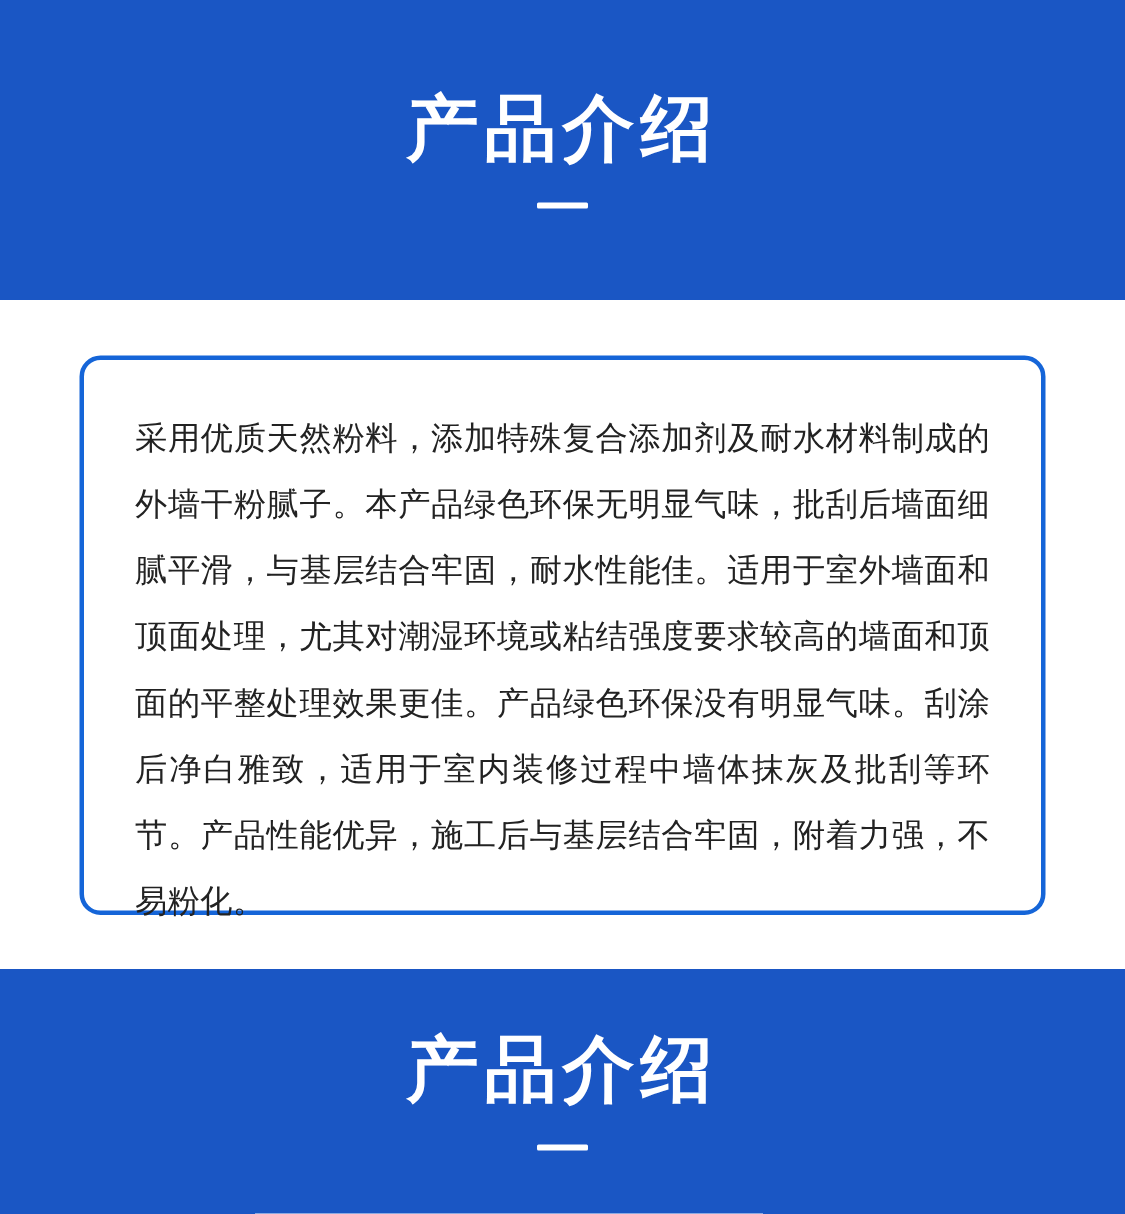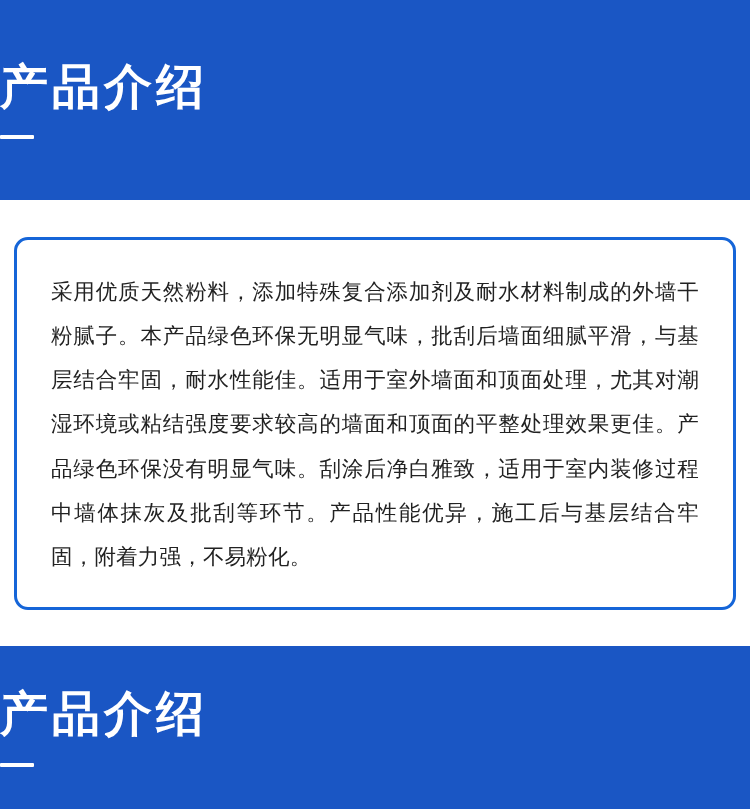--- a/index.html
+++ b/index.html
@@ -20,21 +20,21 @@
     background: #ffffff;
   }
 
   
   .banner {
     position: relative;
     width: 750px;
     background: #1a56c4;
     display: flex;
     flex-direction: column;
-    align-items: flex-start;
+    align-items: center;
     justify-content: center;
     box-sizing: border-box;
   }
   .banner-top {
     height: 200px;
   }
   .banner-bottom {
     height: 163px;
   }
   .banner-title {
@@ -60,21 +60,21 @@
     position: relative;
     width: 750px;
     height: 446px;
     background: #ffffff;
     box-sizing: border-box;
     display: flex;
     align-items: center;
     justify-content: center;
   }
   .desc-card {
-    width: 722px;
+    width: 644px;
     height: 373px;
     border: 3px solid #1565d8;
     border-radius: 14px;
     box-sizing: border-box;
     padding: 30px 34px 20px 34px;
     background: #ffffff;
     display: flex;
     align-items: flex-start;
   }
   .desc-text {

